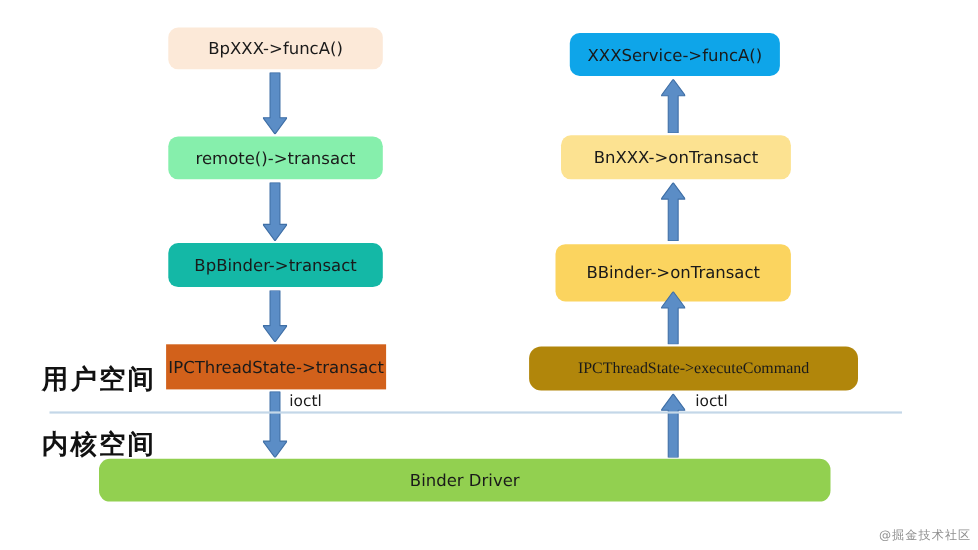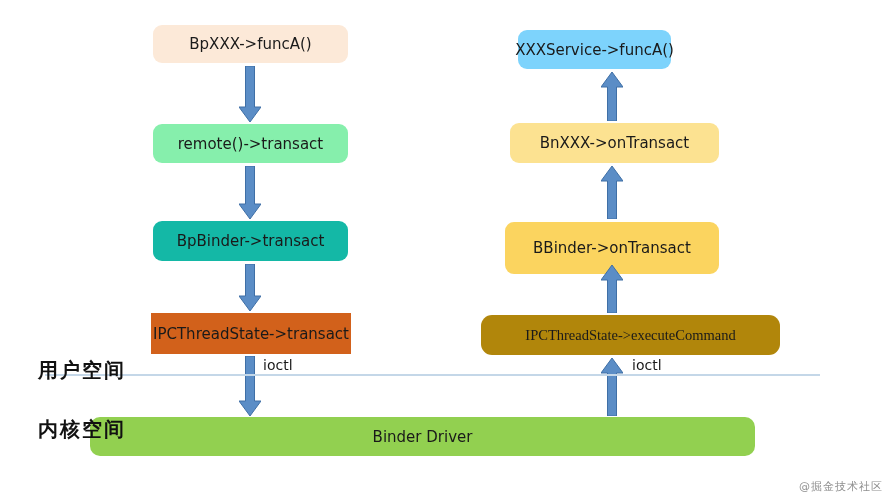--- a/index.html
+++ b/index.html
@@ -18,38 +18,37 @@
     color:#1a1a1a;
     text-align:center;
     white-space:nowrap;
   }
   
   .box.l1{left:153px;top:25px;width:195px;height:38px;background:#FCE9D8;}
   .box.l2{left:153px;top:124px;width:195px;height:39px;background:#86efac;}
   .box.l3{left:153px;top:221px;width:195px;height:40px;background:#14b8a6;}
   .box.l4{left:151px;top:313px;width:200px;height:41px;background:#D2611B;border-radius:0;}
   
-  .box.r1{left:518px;top:30px;width:153px;height:39px;background:#7dd3fc;}
+  .box.r1{left:518px;top:30px;width:191px;height:39px;background:#0ea5e9;}
   .box.r2{left:510px;top:123px;width:209px;height:40px;background:#FCE291;}
   .box.r3{left:505px;top:222px;width:214px;height:52px;background:#FBD45F;}
   .box.r4{left:481px;top:315px;width:299px;height:40px;background:#B1860B;border-radius:11px;font-size:14.5px;font-family:Liberation Serif, serif;}
   
   .box.driver{left:90px;top:417px;width:665px;height:39px;background:#92D050;border-radius:10px;}
   .arrow{position:absolute;}
   .arrow polygon{fill:#5B8DC6;stroke:#3F6FA6;stroke-width:1;stroke-linejoin:round;}
   .hline{
     position:absolute;left:45px;top:374px;width:775px;height:2px;
     background:#C4D7E8;
   }
   .space-label{
     position:absolute;left:38px;
-    font-size:20px;font-weight:bold;color:#111;
+    font-size:24px;font-weight:bold;color:#111;
     letter-spacing:2px;
     font-family:"DejaVu Sans","Liberation Sans",sans-serif;
-    margin-top:28px;
   }
   .space-label.user{top:329px;}
   .space-label.kernel{top:388px;}
   .ioctl{
     position:absolute;font-size:14px;color:#1a1a1a;
   }
   .ioctl.left{left:263px;top:357px;}
   .ioctl.right{left:632px;top:357px;}
   .watermark{
     position:absolute;right:6px;top:479px;

